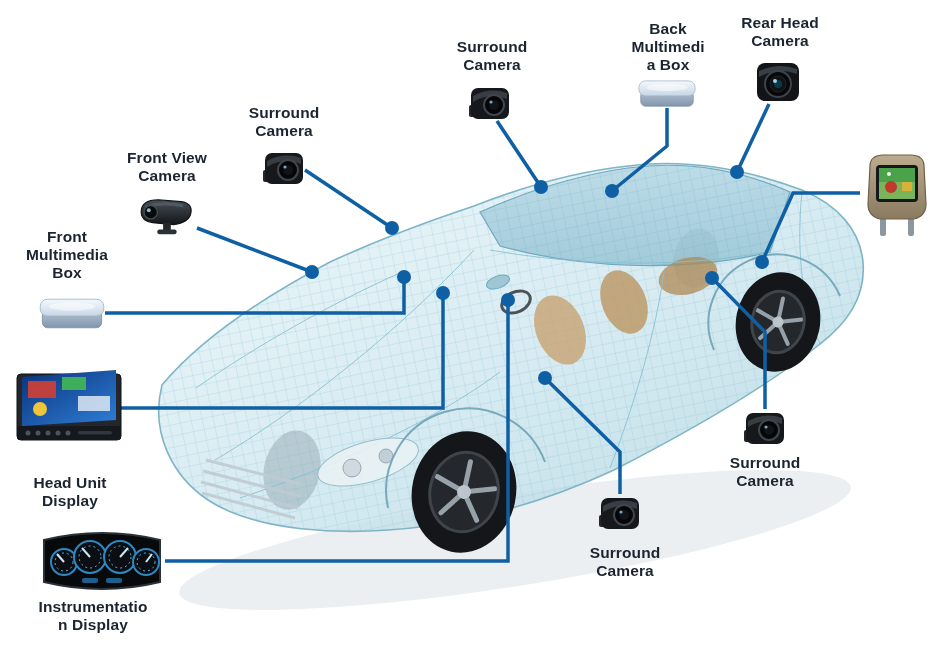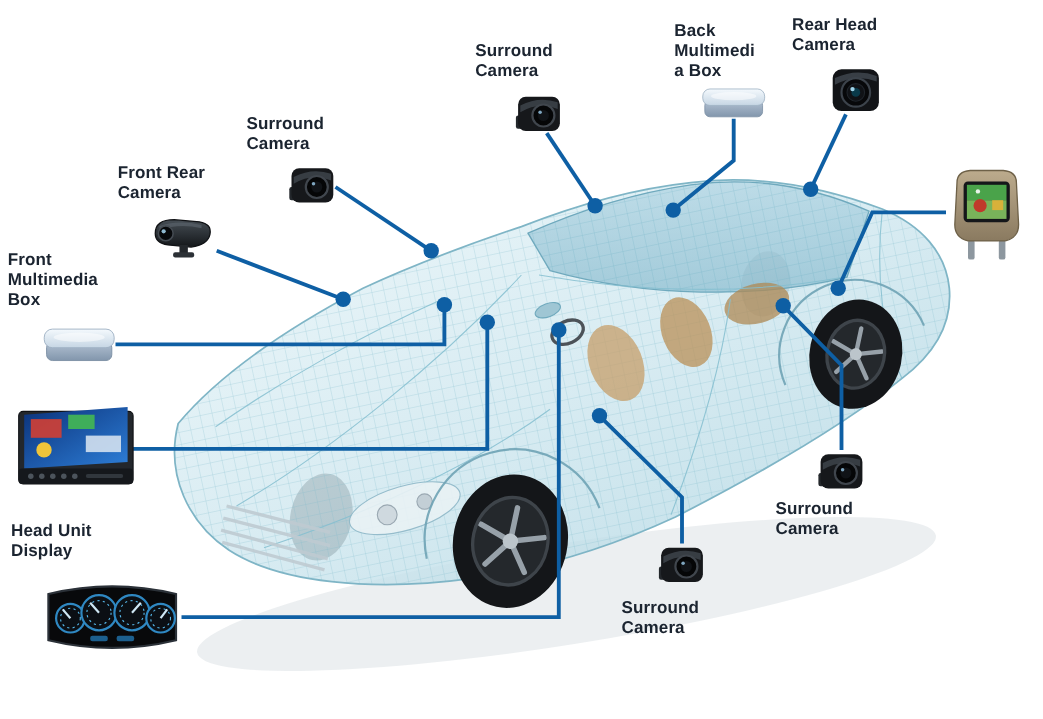--- a/index.html
+++ b/index.html
@@ -3,21 +3,21 @@
 <meta charset="utf-8">
 <style>
   html,body{margin:0;padding:0;background:#ffffff;}
   .stage{
     position:relative;width:948px;height:654px;background:#ffffff;
     font-family:"Liberation Sans",sans-serif;overflow:hidden;
   }
   .layer{position:absolute;left:0;top:0;}
   .label{
     position:absolute;font-weight:bold;font-size:15.5px;line-height:1.16;
-    color:var(--label-color,#1b2430);white-space:pre-line;
+    color:var(--label-color,#1b2430);text-align:center;white-space:pre-line;
     letter-spacing:0.1px;
   }
   .icon{position:absolute;}
   .icon svg{display:block;width:100%;height:100%;}
 </style>
 </head>
 <body>
 
 <div class="stage">
 
@@ -349,30 +349,32 @@
 Multimedi
 a Box</div>
 
   <div class="label" style="left:720px;top:14px;width:120px">Rear Head
 Camera</div>
 
 
   <div class="label" style="left:224px;top:104px;width:120px">Surround
 Camera</div>
 
-  <div class="label" style="left:107px;top:149px;width:120px">Front Rear
+  <div class="label" style="left:107px;top:149px;width:120px">Front View
 Camera</div>
 
   <div class="label" style="left:7px;top:228px;width:120px">Front
 Multimedia
 Box</div>
 
   <div class="label" style="left:10px;top:474px;width:120px">Head Unit
 Display</div>
 
+  <div class="label" style="left:18px;top:598px;width:150px">Instrumentatio
+n Display</div>
 
   <div class="label" style="left:565px;top:544px;width:120px">Surround
 Camera</div>
 
   <div class="label" style="left:705px;top:454px;width:120px">Surround
 Camera</div>
 
 </div>
 
 </body></html>

